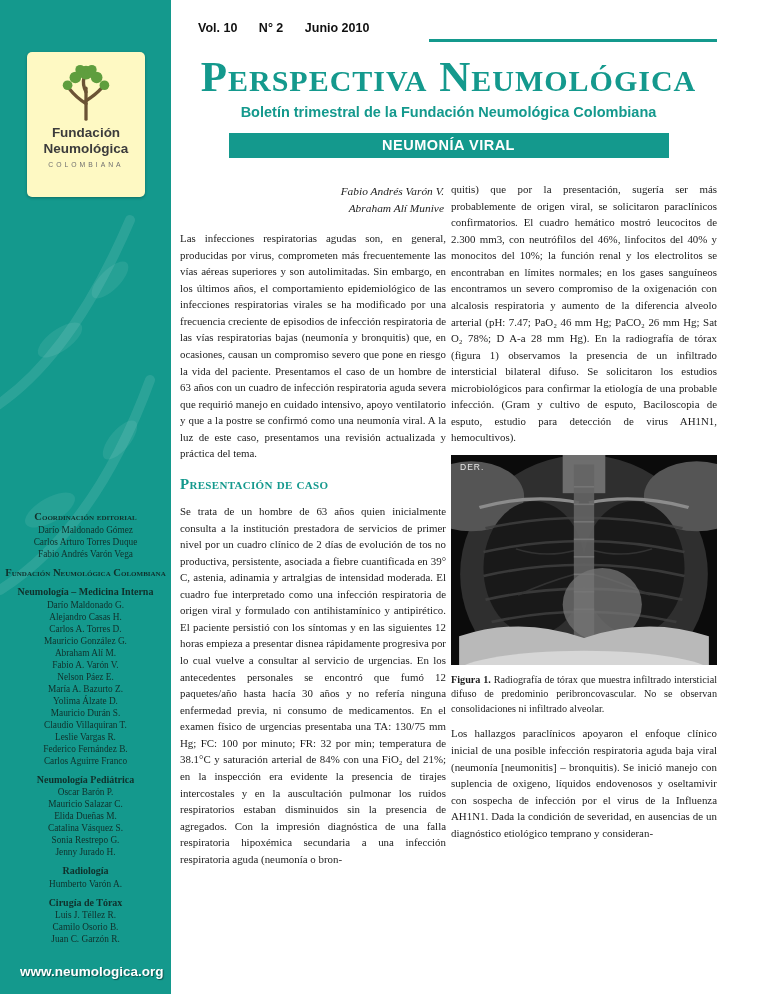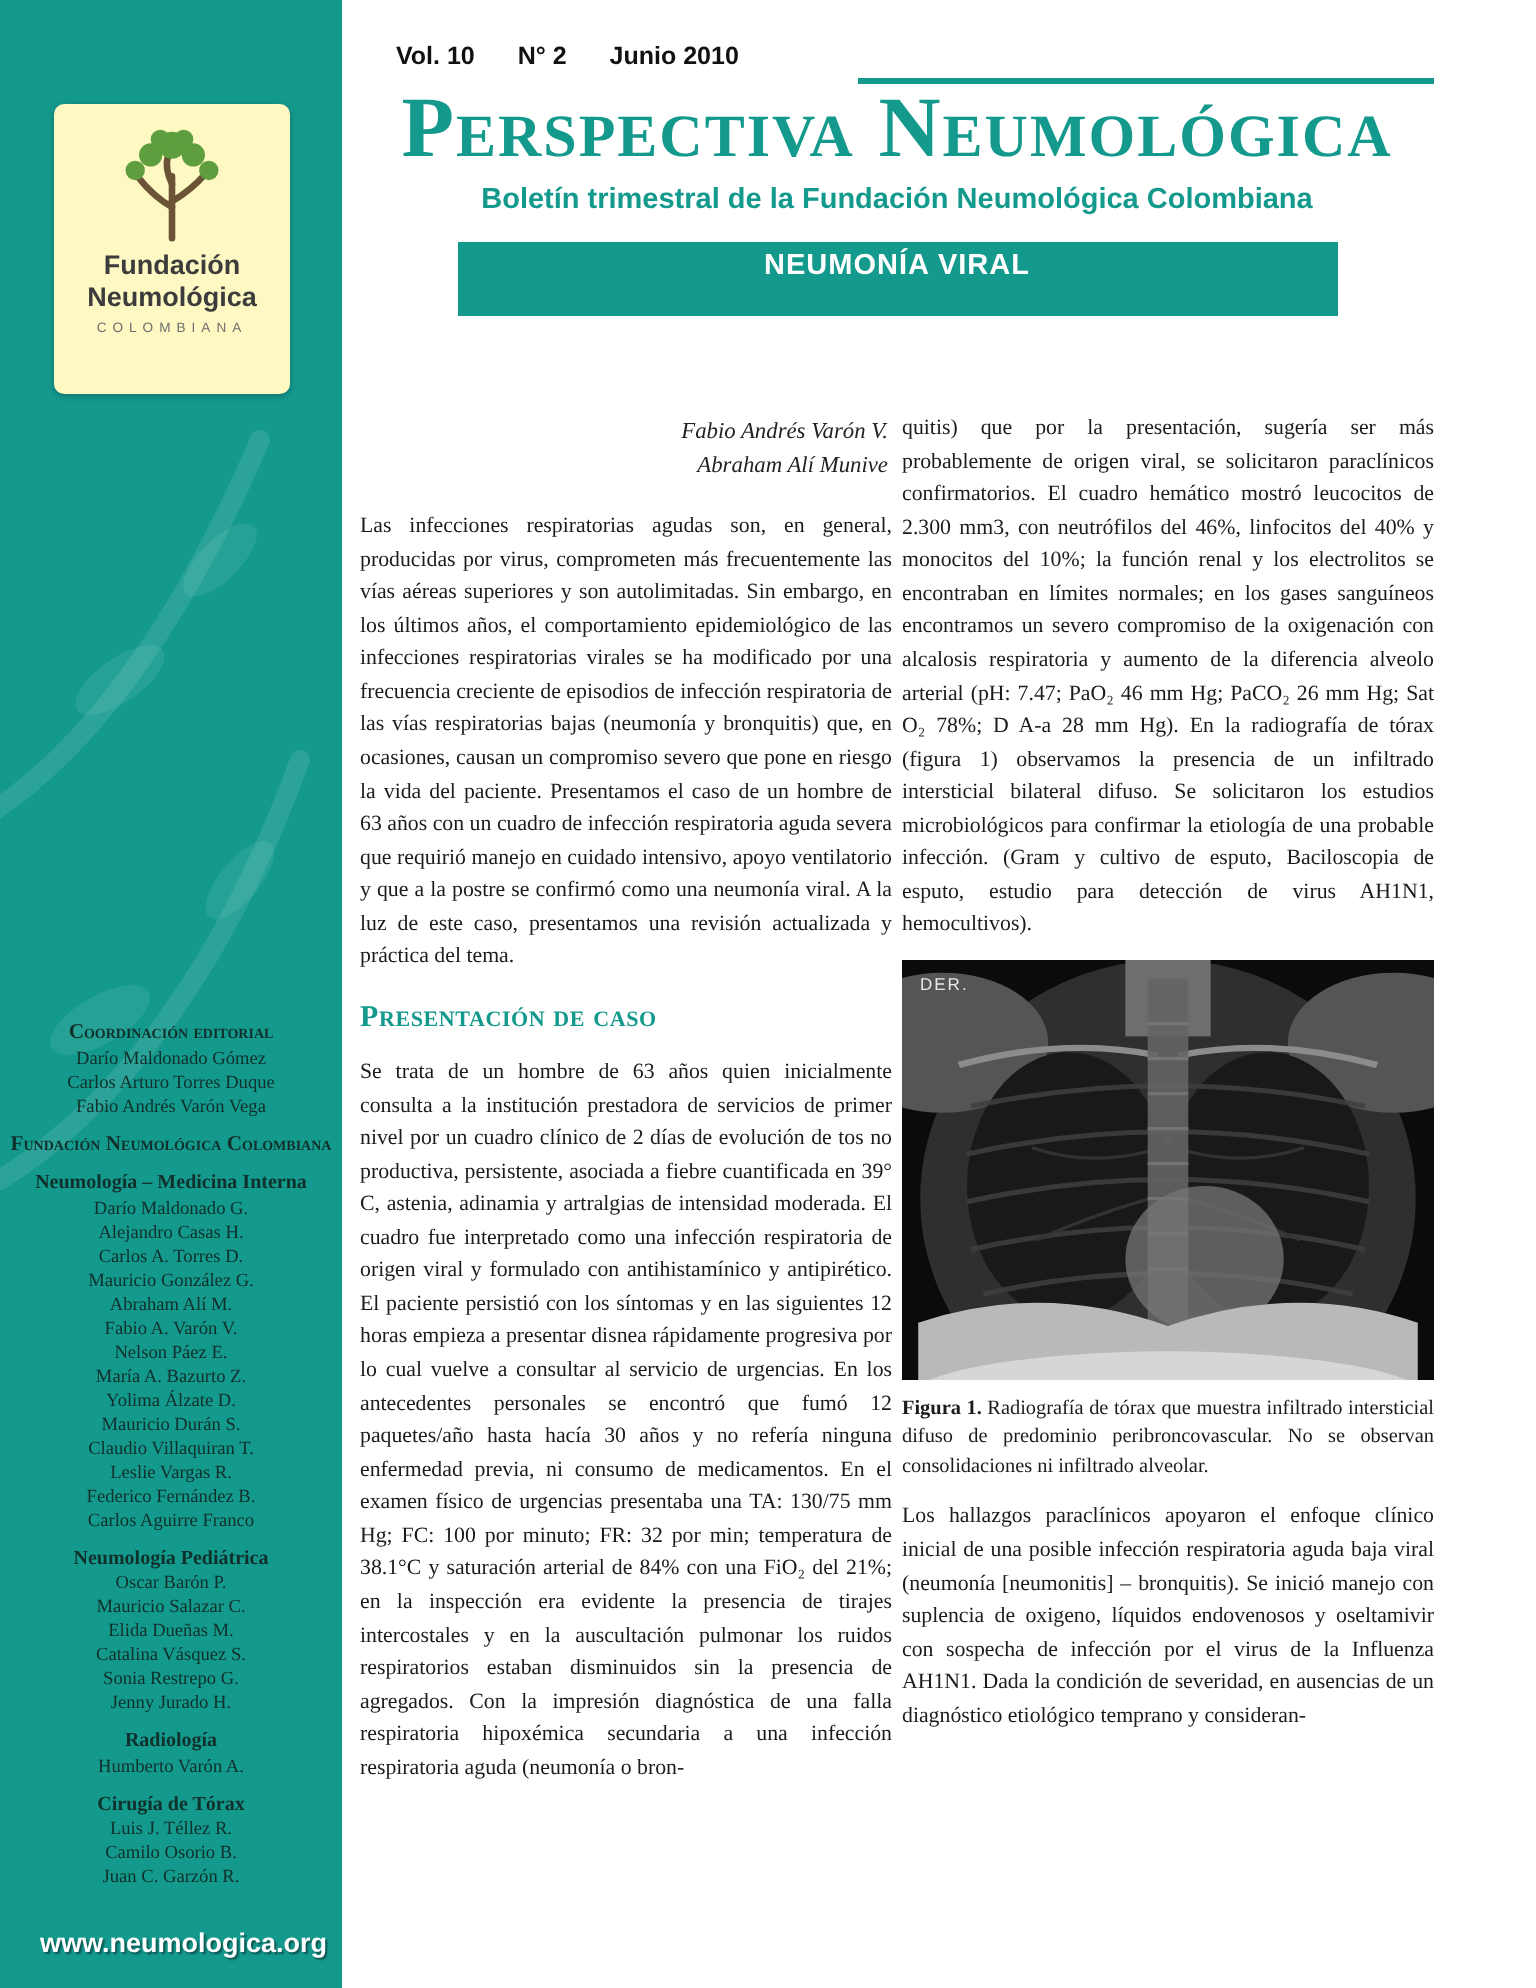--- a/index.html
+++ b/index.html
@@ -25,25 +25,25 @@
   .sb-section:nth-child(1) .sb-title,
   .sb-section:nth-child(2) .sb-title{font-variant:small-caps;font-size:10.6px}
   .sb-name{font-size:9.3px;line-height:12px}
   .website{position:absolute;left:20px;bottom:15px;font-family:"Liberation Sans",sans-serif;font-weight:700;font-size:13.5px;color:#ffffff;text-shadow:1px 1px 1px rgba(0,0,0,.45);cursor:pointer}
 
   
   .main{position:absolute;left:180px;top:0;width:537px}
   .vol-line{margin-top:21px;font-family:"Liberation Sans",sans-serif;font-weight:700;font-size:12.5px;color:#111}
   .vol-line span{margin-left:18px}
   .rule{margin-top:4px;margin-left:auto;width:288px;height:3px;background:var(--teal)}
-  .title{margin-top:1px;text-align:center;font-variant:small-caps;font-weight:700;font-size:43px;line-height:1;color:var(--teal);letter-spacing:1px;white-space:nowrap}
+  .title{margin-top:13px;text-align:center;font-variant:small-caps;font-weight:700;font-size:43px;line-height:1;color:var(--teal);letter-spacing:1px;white-space:nowrap}
   .subtitle{margin-top:6px;text-align:center;font-family:"Liberation Sans",sans-serif;font-weight:700;font-size:14.5px;color:var(--teal)}
-  .banner{margin:13px auto 0;width:440px;background:var(--teal);color:#fff;font-family:"Liberation Sans",sans-serif;font-weight:700;font-size:14.5px;text-align:center;letter-spacing:.5px;padding:4px 0 17px}
-
-  .columns{display:flex;gap:5px;margin-top:48px}
+  .banner{margin:13px auto 0;width:440px;background:var(--teal);color:#fff;font-family:"Liberation Sans",sans-serif;font-weight:700;font-size:14.5px;text-align:center;letter-spacing:.5px;padding:4px 0 5px}
+
+  .columns{display:flex;gap:5px;margin-top:23px}
   .col{flex:1;min-width:0}
   .col p{font-size:10.9px;line-height:1.52;text-align:justify;margin-bottom:9px}
   .authors{text-align:right;font-style:italic;font-size:11.4px;line-height:1.45;margin:2px 2px 14px 0;color:#222}
   .case-heading{font-variant:small-caps;font-weight:700;font-size:15px;color:var(--teal);margin:14px 0 10px;letter-spacing:.3px}
 
   figure{margin:3px 0 9px}
   .xray-wrap{position:relative;width:100%;height:210px;background:#0f172a;overflow:hidden}
   .xray-wrap svg{display:block;width:100%;height:100%}
   .xray-marker{position:absolute;top:7px;left:9px;color:#e8e8e8;font-family:"Liberation Sans",sans-serif;font-size:8.5px;letter-spacing:1px}
   figcaption{margin-top:8px;font-size:10.2px;line-height:1.42;text-align:justify}

